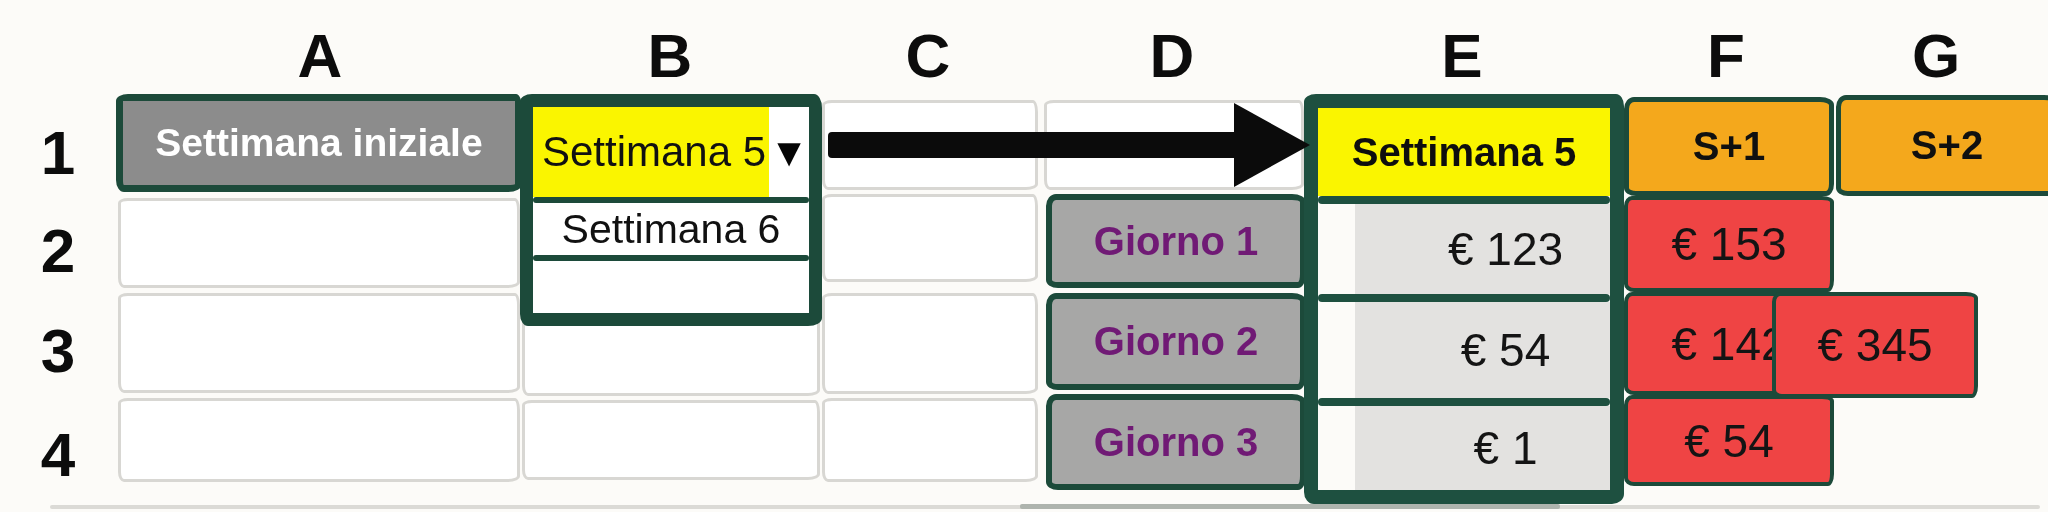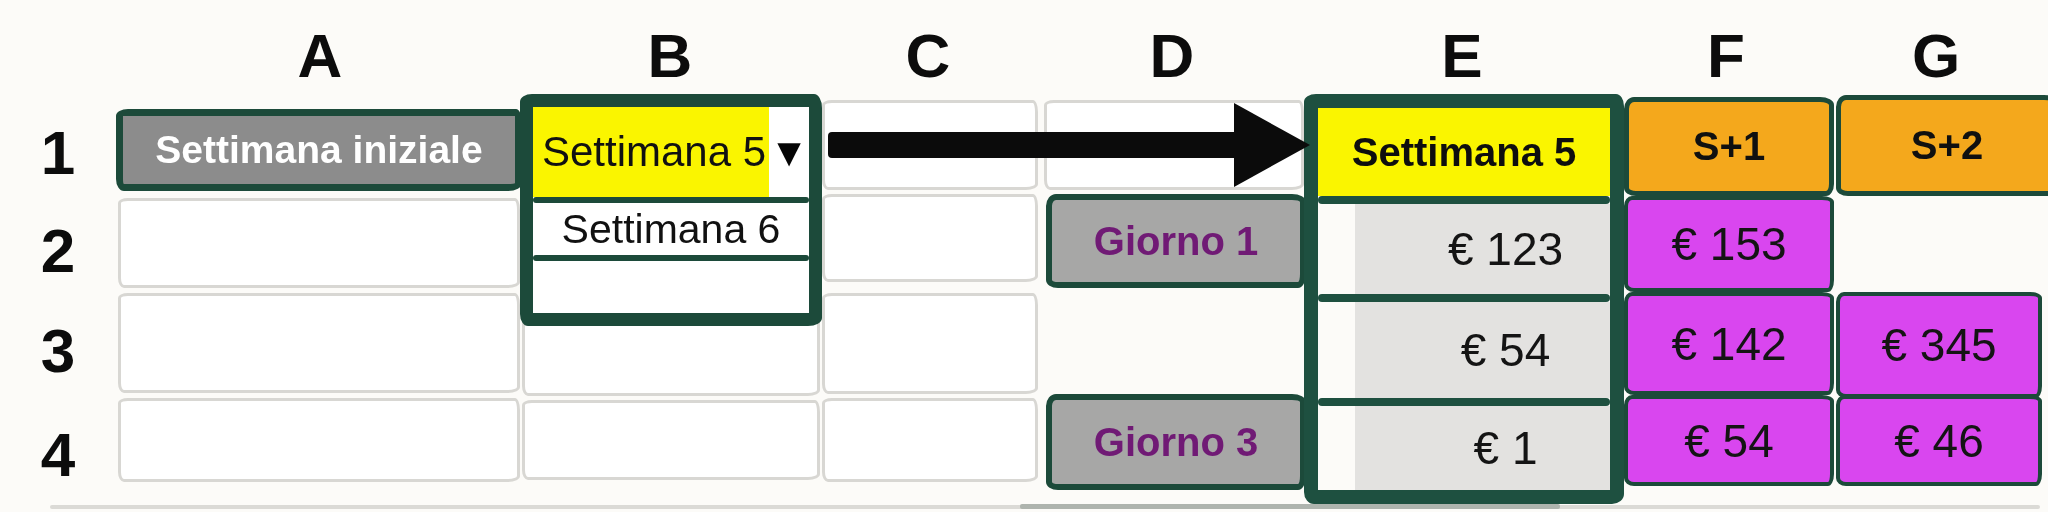--- a/index.html
+++ b/index.html
@@ -13,21 +13,21 @@
   .empty{background:#FFFFFF;border:3px solid #D8D7D3;border-radius:10px 5px 12px 6px / 5px 12px 6px 10px;}
 
   .a1{background:#8C8C8C;border:7px solid #1C4A3A;color:#FFFFFF;font-weight:bold;font-size:39px;
       border-radius:12px 6px 14px 8px / 7px 14px 8px 12px;}
 
   .day{background:#A7A7A6;border:6px solid #1C4A3A;color:#701a75;font-weight:bold;font-size:40px;
        border-radius:10px 14px 8px 12px / 12px 8px 14px 8px;}
 
   .orange{background:#F4A81C;border:5px solid #1C4A3A;font-weight:bold;font-size:40px;color:#101010;
           border-radius:10px 14px 8px 12px / 12px 8px 12px 8px;}
-  .val{background:#d946ef;border:4px solid #1C4A3A;font-size:46px;color:#141414;
+  .val{background:#ef4444;border:4px solid #1C4A3A;font-size:46px;color:#141414;
        border-radius:8px 12px 6px 10px / 10px 6px 12px 8px;}
 
   .dropdown{position:absolute;left:520px;top:94px;width:302px;height:232px;box-sizing:border-box;
             background:#FFFFFF;border:13px solid #1C4A3A;border-radius:12px 8px 14px 8px / 8px 14px 8px 12px;
             display:flex;flex-direction:column;z-index:6;}
   .dd-selected{height:90px;display:flex;align-items:stretch;background:#FFFFFF;}
   .dd-selected-text{flex:1;background:#FAF500;display:flex;align-items:center;justify-content:center;
                     font-size:42px;color:#111;}
   .dd-caret{width:40px;display:flex;align-items:center;justify-content:center;font-size:40px;color:#050505;
             background:#FFFFFF;margin-left:-6px;}
@@ -72,53 +72,53 @@
   <div class="cell empty" style="left:118px;top:293px;width:402px;height:100px"></div>
   <div class="cell empty" style="left:118px;top:398px;width:402px;height:84px"></div>
   <div class="cell empty" style="left:522px;top:294px;width:298px;height:102px"></div>
   <div class="cell empty" style="left:522px;top:400px;width:298px;height:80px"></div>
   <div class="cell empty" style="left:822px;top:100px;width:216px;height:90px"></div>
   <div class="cell empty" style="left:822px;top:194px;width:216px;height:88px"></div>
   <div class="cell empty" style="left:822px;top:293px;width:216px;height:101px"></div>
   <div class="cell empty" style="left:822px;top:398px;width:216px;height:84px"></div>
   <div class="cell empty" style="left:1044px;top:100px;width:260px;height:90px"></div>
 
-  <div class="cell a1" style="left:116px;top:109px;width:406px;height:82px">Settimana iniziale</div>
+  <div class="cell a1" style="left:116px;top:94px;width:406px;height:98px">Settimana iniziale</div>
 
   <div class="dropdown">
     <div class="dd-selected">
       <span class="dd-selected-text">Settimana 5</span>
       <span class="dd-caret">▼</span>
     </div>
     <div class="dd-divider"></div>
     <div class="dd-option">Settimana 6</div>
     <div class="dd-divider"></div>
   </div>
 
   <div class="arrow-shaft"></div>
   <div class="arrow-head"></div>
 
   <div class="cell day" style="left:1046px;top:194px;width:260px;height:94px">Giorno 1</div>
+  <div class="cell day" style="left:1046px;top:293px;width:260px;height:97px">Giorno 2</div>
   <div class="cell day" style="left:1046px;top:394px;width:260px;height:96px">Giorno 3</div>
 
   <div class="sel-col">
     <div class="sel-cell sel-head" style="height:88px">Settimana 5</div>
     <div class="sel-divider"></div>
     <div class="sel-cell sel-val" style="height:90px">€ 123</div>
     <div class="sel-divider"></div>
     <div class="sel-cell sel-val" style="height:96px">€ 54</div>
     <div class="sel-divider"></div>
     <div class="sel-cell sel-val" style="height:84px">€ 1</div>
   </div>
 
   <div class="cell orange" style="left:1624px;top:97px;width:210px;height:99px">S+1</div>
   <div class="cell val" style="left:1624px;top:196px;width:210px;height:96px">€ 153</div>
   <div class="cell val" style="left:1624px;top:292px;width:210px;height:103px">€ 142</div>
   <div class="cell val" style="left:1624px;top:395px;width:210px;height:91px">€ 54</div>
 
   <div class="cell orange" style="left:1836px;top:95px;width:222px;height:101px">S+2</div>
-  <div class="cell val" style="left:1836px;top:292px;width:206px;height:106px">€ 345</div>
-  <div class="cell val" style="left:1836px;top:395px;width:206px;height:91px">€ 46</div>
+  <div class="cell val" style="left:1772px;top:292px;width:206px;height:106px">€ 345</div>
 
   <div class="baseline" style="left:50px;top:505px;width:1990px"></div>
   <div class="baseline dark" style="left:1020px;top:504px;width:540px"></div>
 
 </div>
 
 </body></html>

